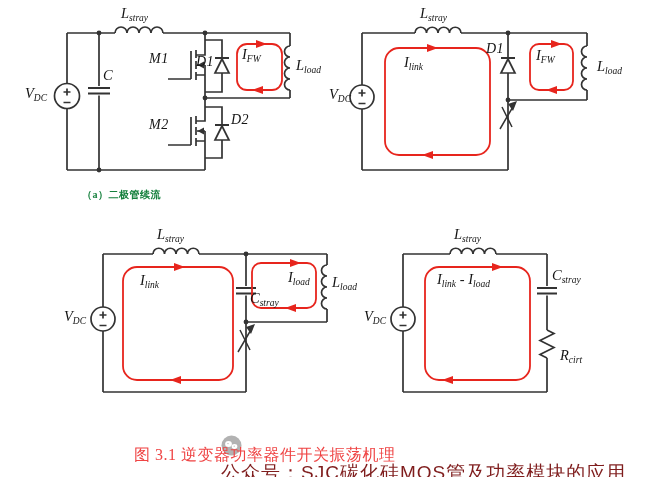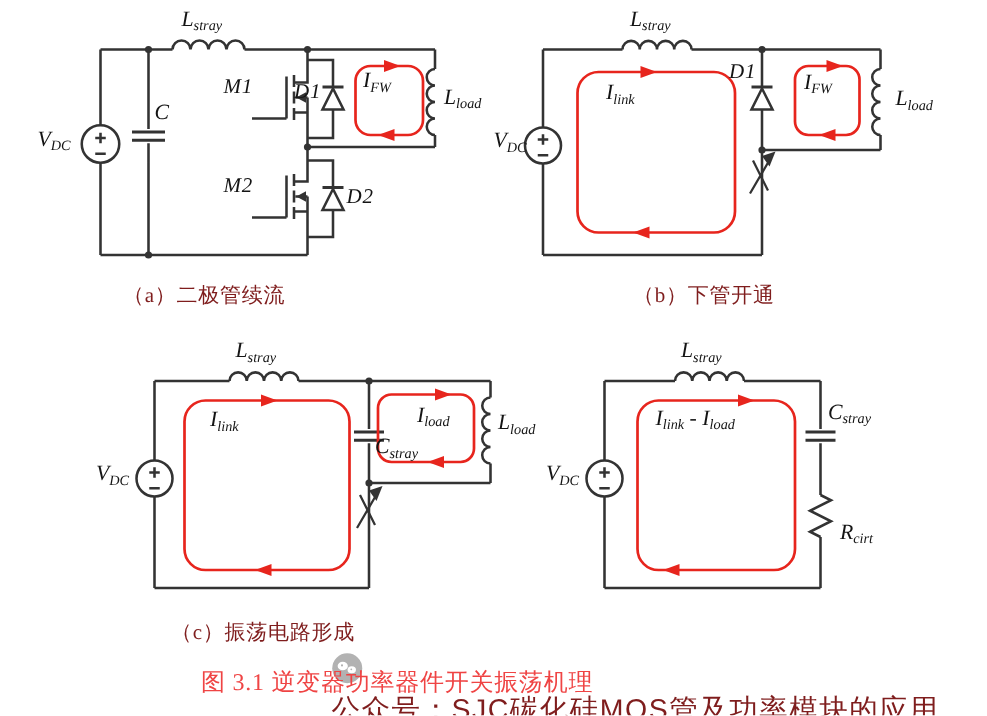--- a/index.html
+++ b/index.html
@@ -4,22 +4,22 @@
 <style>
   html,body{margin:0;padding:0;background:#ffffff;}
   #page{position:relative;width:658px;height:477px;background:#fff;overflow:hidden;
         font-family:"Liberation Serif",serif;}
   svg{position:absolute;left:0;top:0;}
   .lbl{position:absolute;font-family:"Liberation Serif",serif;font-style:italic;
        font-size:14.5px;color:#141414;white-space:nowrap;line-height:1;z-index:2;}
   .lbl sub{font-size:9.5px;font-style:italic;vertical-align:-3px;}
   .lbl .sep{font-style:normal;}
   .lbl.upright{font-style:normal;font-size:14px;letter-spacing:0.5px;}
-  .cap{position:absolute;font-family:"Liberation Serif",serif;font-size:14px;
-       color:#7f1d1d;white-space:nowrap;letter-spacing:0.5px;font-weight:400;z-index:2;}
+  .cap{position:absolute;font-family:"Liberation Serif",serif;font-size:10px;
+       color:#15803d;white-space:nowrap;letter-spacing:0.5px;font-weight:700;z-index:2;}
   .figcap{position:absolute;font-family:Liberation Serif, serif;font-size:16px;
        color:#ef4444;white-space:nowrap;letter-spacing:0.5px;font-weight:500;z-index:4;}
   .wm{position:absolute;left:221px;top:435px;display:flex;align-items:flex-start;gap:4px;
       font-family:"Liberation Sans",sans-serif;font-size:19px;color:#7f1d1d;
       white-space:nowrap;letter-spacing:1px;z-index:3;flex-direction:column;}
   .wm svg{position:static;flex:0 0 auto;}
 </style>
 </head>
 <body>
 
@@ -146,45 +146,43 @@
   </svg>
 
   <span class="lbl" style="left:121px;top:6px"><i>L</i><sub>stray</sub></span>
   <span class="lbl" style="left:103px;top:68px"><i>C</i></span>
   <span class="lbl" style="left:25px;top:86px"><i>V</i><sub>DC</sub></span>
   <span class="lbl upright" style="left:149px;top:52px"><i>M1</i></span>
   <span class="lbl upright" style="left:196px;top:55px"><i>D1</i></span>
   <span class="lbl" style="left:242px;top:47px"><i>I</i><sub>FW</sub></span>
   <span class="lbl" style="left:296px;top:58px"><i>L</i><sub>load</sub></span>
   <span class="lbl upright" style="left:149px;top:118px"><i>M2</i></span>
-  <span class="lbl upright" style="left:231px;top:125px"><i>D2</i></span>
+  <span class="lbl upright" style="left:231px;top:113px"><i>D2</i></span>
 
   <span class="lbl" style="left:420px;top:6px"><i>L</i><sub>stray</sub></span>
   <span class="lbl" style="left:329px;top:87px"><i>V</i><sub>DC</sub></span>
   <span class="lbl upright" style="left:486px;top:42px"><i>D1</i></span>
   <span class="lbl" style="left:404px;top:55px"><i>I</i><sub>link</sub></span>
   <span class="lbl" style="left:536px;top:48px"><i>I</i><sub>FW</sub></span>
   <span class="lbl" style="left:597px;top:59px"><i>L</i><sub>load</sub></span>
 
   <span class="lbl" style="left:157px;top:227px"><i>L</i><sub>stray</sub></span>
   <span class="lbl" style="left:64px;top:309px"><i>V</i><sub>DC</sub></span>
   <span class="lbl" style="left:140px;top:273px"><i>I</i><sub>link</sub></span>
-  <span class="lbl" style="left:278px;top:270px"><i>I</i><sub>load</sub></span>
+  <span class="lbl" style="left:288px;top:270px"><i>I</i><sub>load</sub></span>
   <span class="lbl" style="left:250px;top:291px"><i>C</i><sub>stray</sub></span>
   <span class="lbl" style="left:332px;top:275px"><i>L</i><sub>load</sub></span>
 
   <span class="lbl" style="left:454px;top:227px"><i>L</i><sub>stray</sub></span>
   <span class="lbl" style="left:364px;top:309px"><i>V</i><sub>DC</sub></span>
   <span class="lbl" style="left:437px;top:272px"><i>I</i><sub>link</sub><span class="sep"> - </span><i>I</i><sub>load</sub></span>
   <span class="lbl" style="left:552px;top:268px"><i>C</i><sub>stray</sub></span>
   <span class="lbl" style="left:560px;top:348px"><i>R</i><sub>cirt</sub></span>
 
   <div class="cap" style="left:82px;top:188px">（a）二极管续流</div>
-  <div class="cap" style="left:422px;top:188px">（b）下管开通</div>
-  <div class="cap" style="left:114px;top:413px">（c）振荡电路形成</div>
 
   <div class="wm">
     <svg width="21" height="21" viewBox="0 0 21 21">
       <circle cx="10.5" cy="10.5" r="10" fill="#b2b2b2"></circle>
       <ellipse cx="7.5" cy="9" rx="3.4" ry="2.9" fill="#ffffff"></ellipse>
       <ellipse cx="13.5" cy="11.5" rx="2.8" ry="2.4" fill="#ffffff"></ellipse>
       <circle cx="7" cy="8.6" r="0.7" fill="#b2b2b2"></circle>
       <circle cx="13.2" cy="11.2" r="0.6" fill="#b2b2b2"></circle>
     </svg>
     <span>公众号：SJC碳化硅MOS管及功率模块的应用</span>

